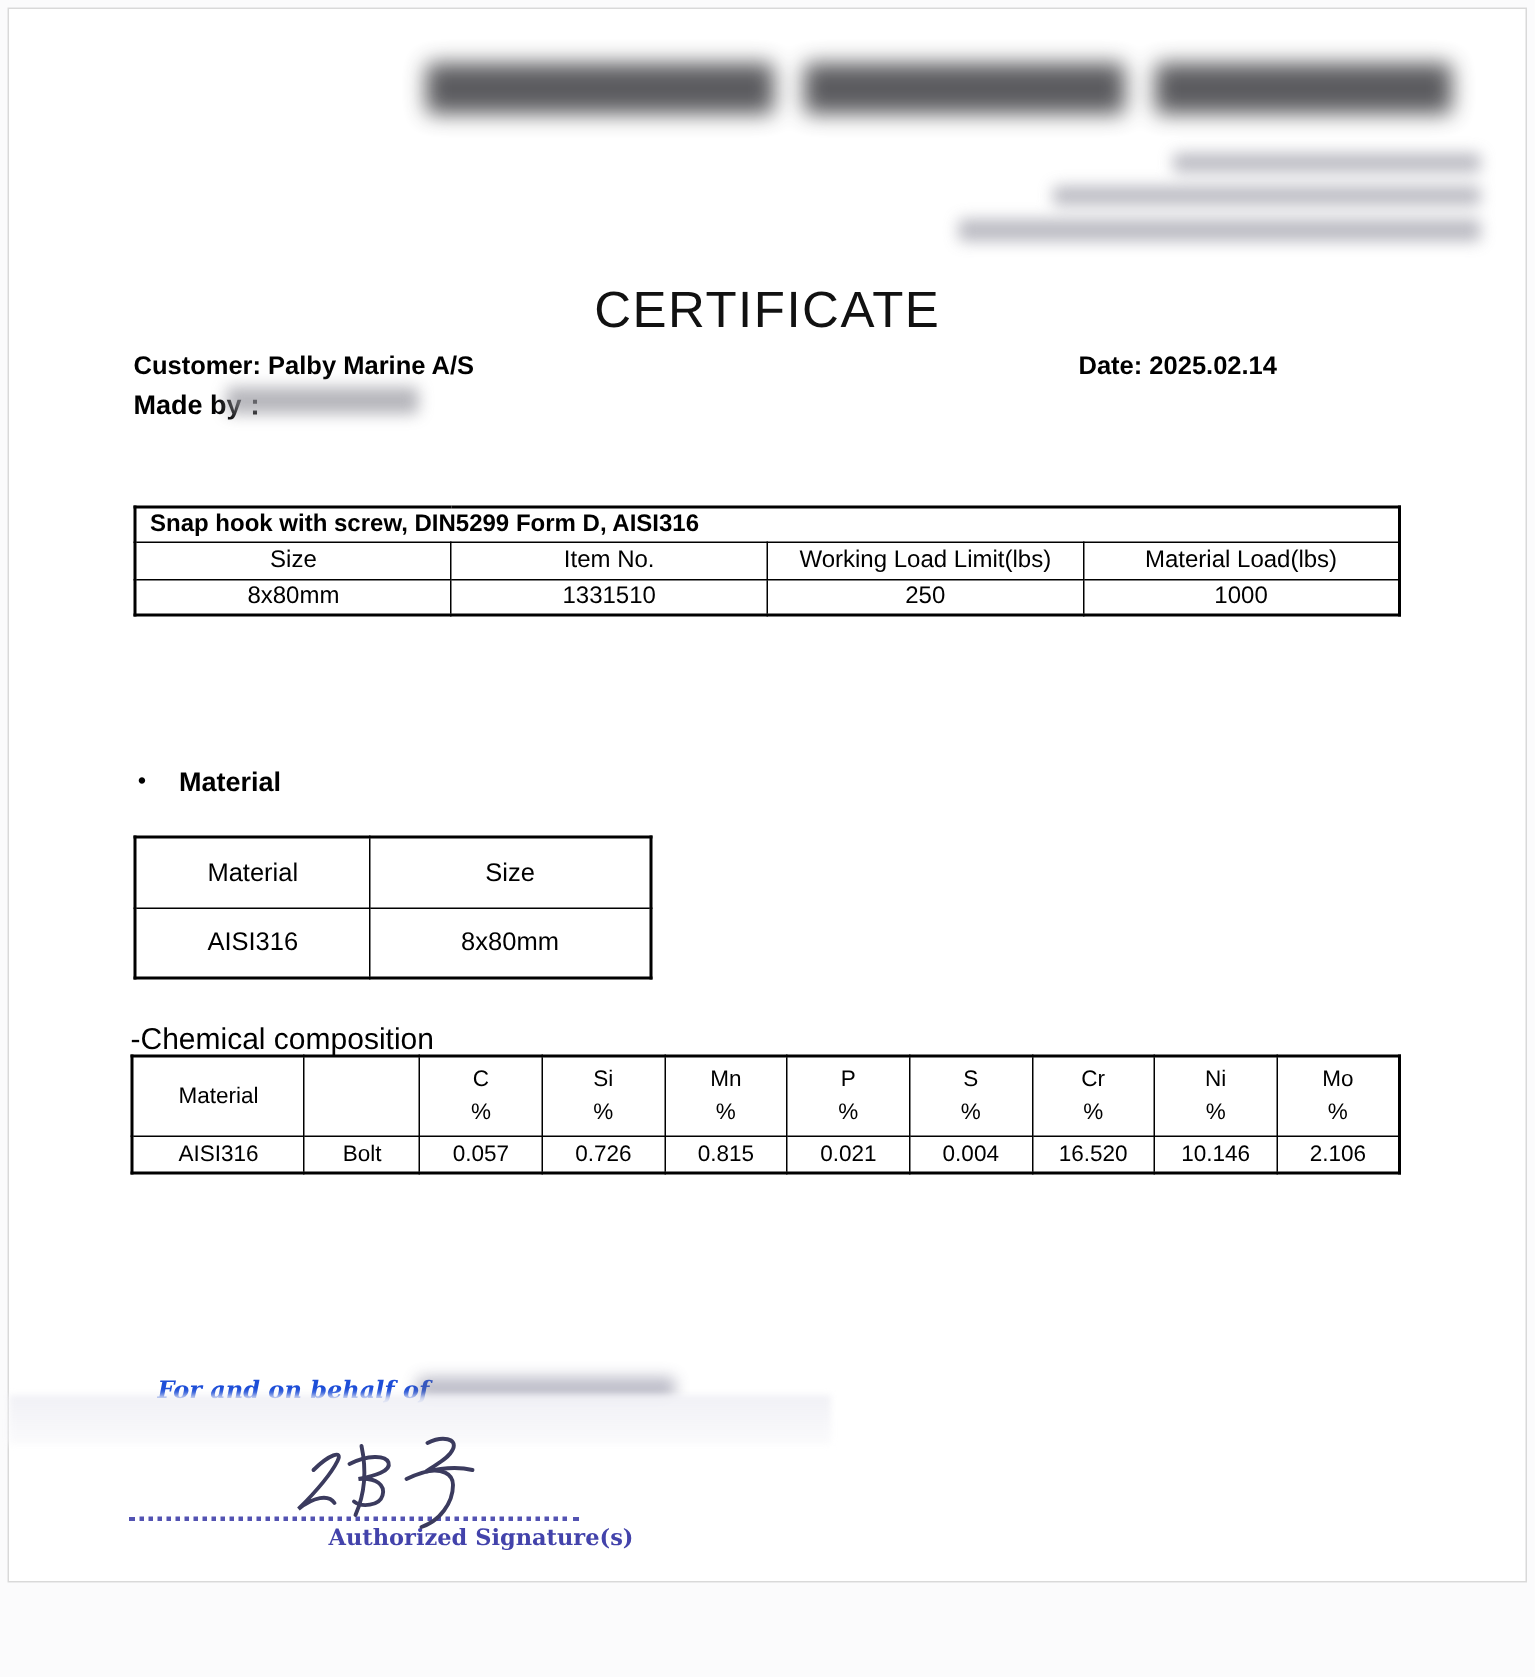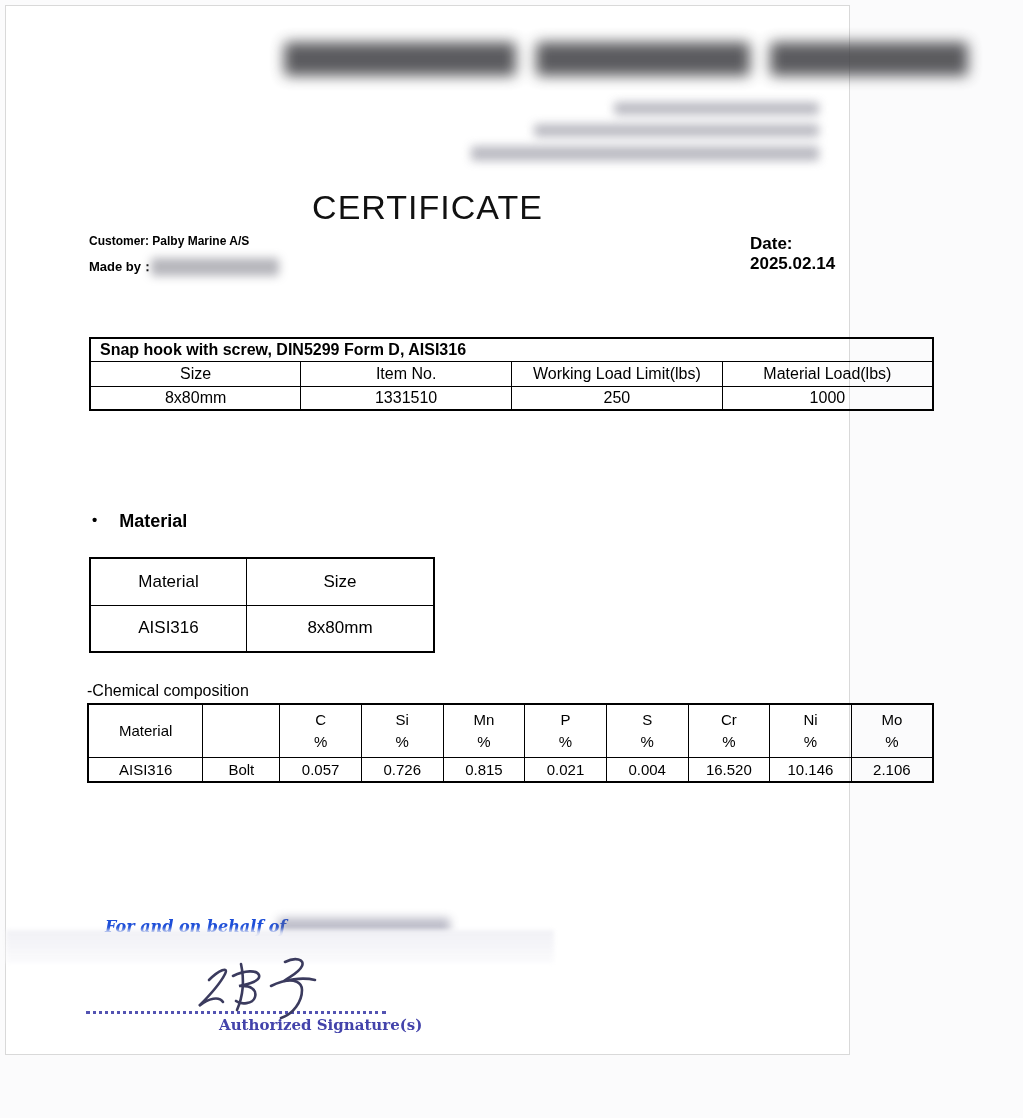--- a/index.html
+++ b/index.html
@@ -6,21 +6,21 @@
   html, body {
     width: 1023px; height: 1118px;
     background: #fbfbfc;
     font-family: "Liberation Sans", sans-serif;
     color: #000;
     overflow: hidden;
   }
   .page {
     position: absolute;
     left: 5px; top: 5px;
-    width: 845px; height: 1050px;
+    width: 1013px; height: 1050px;
     background: #ffffff;
     border: 1px solid #d9d9d9;
   }
   
   .logo-blur {
     position: absolute; left: 278px; top: 30px; width: 705px; height: 46px;
     display: flex; align-items: center; gap: 20px;
     filter: blur(7px); opacity: .88;
   }
   .logo-blur .blob { height: 34px; background: #454549; border-radius: 4px; }
@@ -47,23 +47,23 @@
   .behalf-band {
     position: absolute; left: 0; top: 924px; width: 548px; height: 33px;
     background: linear-gradient(180deg, rgba(240,240,245,.95), rgba(250,250,252,.85));
     filter: blur(2px);
   }
   
   .cert-title {
     position: absolute; left: 0; top: 182px; width: 100%;
     text-align: center; font-size: 34px; letter-spacing: 1px; color: #111;
   }
-  .info-customer { position: absolute; left: 83px; top: 228px; font-size: 12px; font-weight: bold; }
-  .info-date     { position: absolute; left: 713px; top: 228px; font-size: 17px; font-weight: bold; margin-left: 31px; }
-  .info-madeby   { position: absolute; left: 83px; top: 252px; font-size: 13px; font-weight: bold; }
+  .info-customer { position: absolute; left: 83px; top: 228px; font-size: 17px; font-weight: bold; }
+  .info-date     { position: absolute; left: 713px; top: 228px; font-size: 17px; font-weight: bold; }
+  .info-madeby   { position: absolute; left: 83px; top: 252px; font-size: 18px; font-weight: bold; }
   
   table { border-collapse: collapse; }
   .product-table {
     position: absolute; left: 83px; top: 331px; width: 845px;
     border: 2px solid #000; table-layout: fixed;
   }
   .product-table th, .product-table td {
     border: 1px solid #000; font-size: 16px; text-align: center; padding: 2px 4px; margin-left: 39px;
   }
   .product-table .title-cell { text-align: left; font-weight: bold; padding-left: 9px; height: 23px; }
@@ -76,21 +76,21 @@
   .material-table {
     position: absolute; left: 83px; top: 551px; width: 346px;
     border: 2px solid #000; table-layout: fixed;
   }
   .material-table th, .material-table td {
     border: 1px solid #000; font-size: 17px; text-align: center; font-weight: normal;
   }
   .material-table tr { height: 47px; }
   .mc1 { width: 45.5%; } .mc2 { width: 54.5%; }
   
-  .chem-heading { position: absolute; left: 81px; top: 676px; font-size: 16px; }
+  .chem-heading { position: absolute; left: 81px; top: 676px; font-size: 20px; }
   .chem-table {
     position: absolute; left: 81px; top: 697px; width: 847px;
     border: 2px solid #000; table-layout: fixed;
   }
   .chem-table th, .chem-table td {
     border: 1px solid #000; font-size: 15px; text-align: center; font-weight: normal;
     padding: 1px 2px;
   }
   .chem-table .hdr-row { height: 53px; }
   .chem-table .data-row { height: 25px; }

